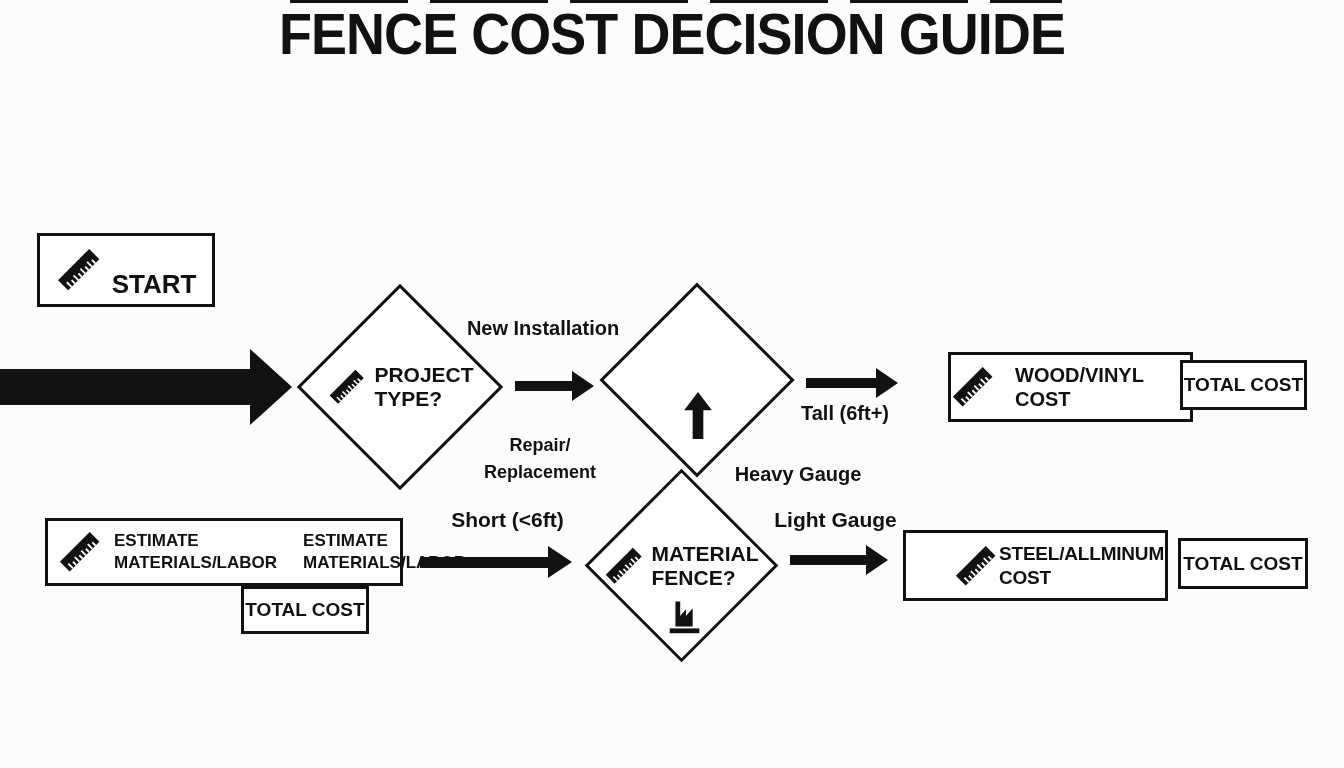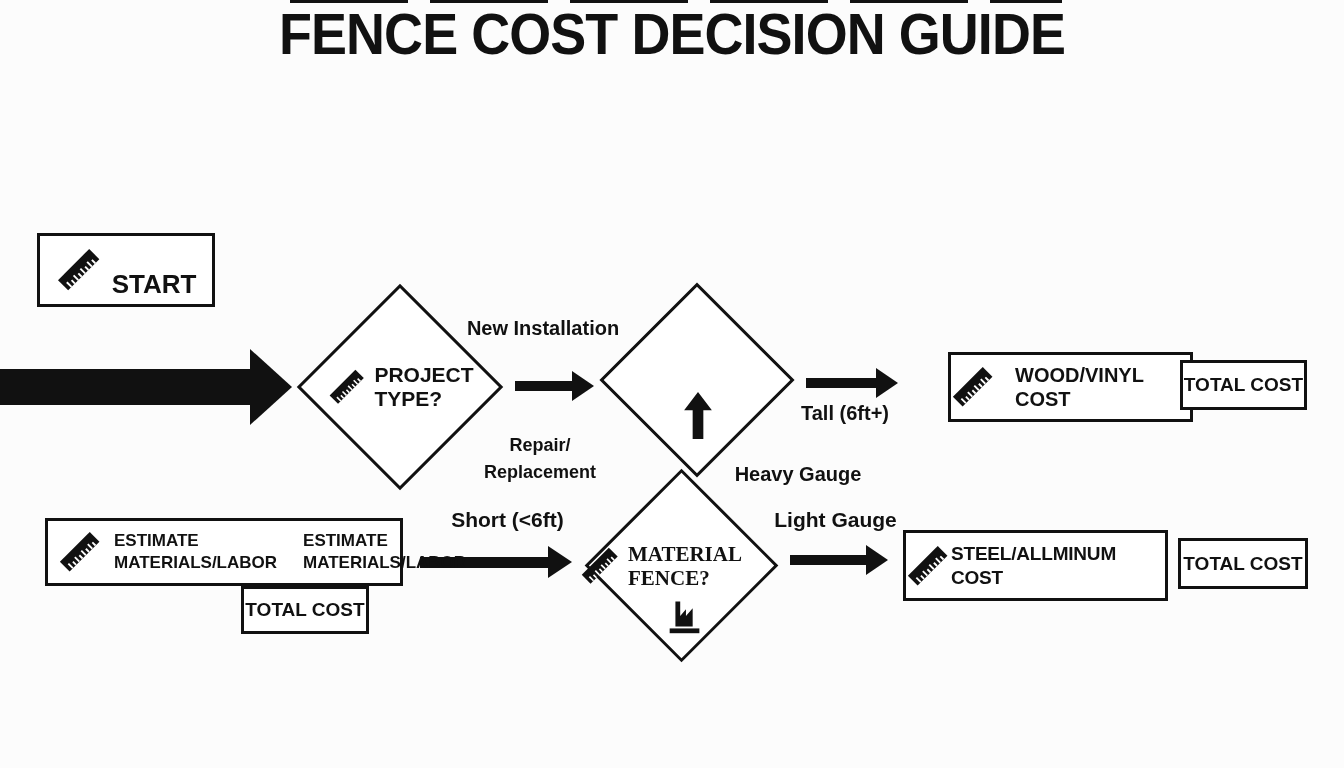--- a/index.html
+++ b/index.html
@@ -157,42 +157,42 @@
 
   <div class="node-box" style="left:241px; top:586px; width:128px; height:48px;">
     <span class="node-label" style="font-size:19px;">TOTAL COST</span>
   </div>
 
   <div class="edge-label" style="left:430px; top:507px; width:155px; font-size:21px;">Short (&lt;6ft)</div>
   <div class="shaft" style="left:420px; top:557px; width:128px; height:11px;"></div>
   <div class="head" style="left:548px; top:546px; border-width:16px 0 16px 24px;"></div>
 
   <div class="diamond" style="left:613px; top:497px; width:137px; height:137px;"></div>
-  <div class="diamond-content" style="left:568px; top:528px; width:186px; height:76px;font-family:Liberation Serif, serif;">
+  <div class="diamond-content" style="left:588px; top:528px; width:186px; height:76px;">
     <span class="icon">
       <svg class="glyph" width="40" height="40">
           <use href="#ruler-sym"></use>
         </svg>
     </span>
     <span class="two-line node-label" style="font-size:21px;">
       <span style="display:block">MATERIAL</span>
       <span style="display:block">FENCE?</span>
     </span>
   </div>
   <div class="abs icon" style="left:662px; top:592px; z-index:3;">
     <svg class="glyph" width="46" height="46">
         <use href="#factory-sym"></use>
       </svg>
   </div>
 
   <div class="edge-label" style="left:768px; top:507px; width:135px; font-size:21px;">Light Gauge</div>
   <div class="shaft" style="left:790px; top:555px; width:76px; height:10px;"></div>
   <div class="head" style="left:866px; top:545px; border-width:15px 0 15px 22px;"></div>
 
-  <div class="node-box" style="left:903px; top:530px; width:265px; height:71px; gap:1px;">
+  <div class="node-box" style="left:903px; top:530px; width:265px; height:71px; gap:1px;padding-left:48px;">
     <span class="icon">
       <svg class="glyph" width="44" height="44">
           <use href="#ruler-sym"></use>
         </svg>
     </span>
     <span class="node-label" style="font-size:19px; letter-spacing:-0.2px;">STEEL/ALLMINUM COST</span>
   </div>
 
   <div class="node-box" style="left:1178px; top:538px; width:130px; height:51px;">
     <span class="node-label" style="font-size:19px;">TOTAL COST</span>

